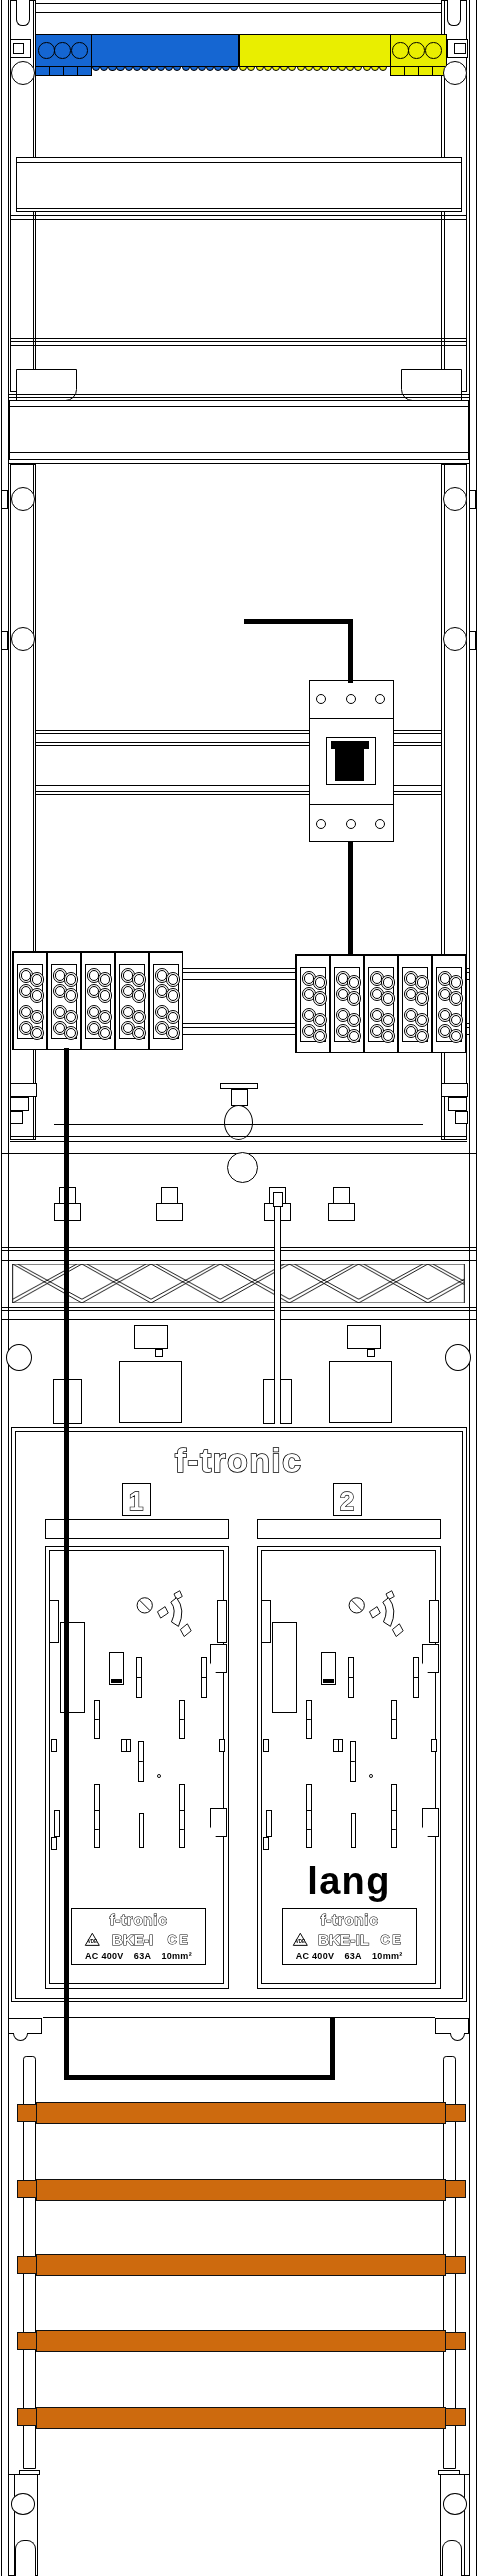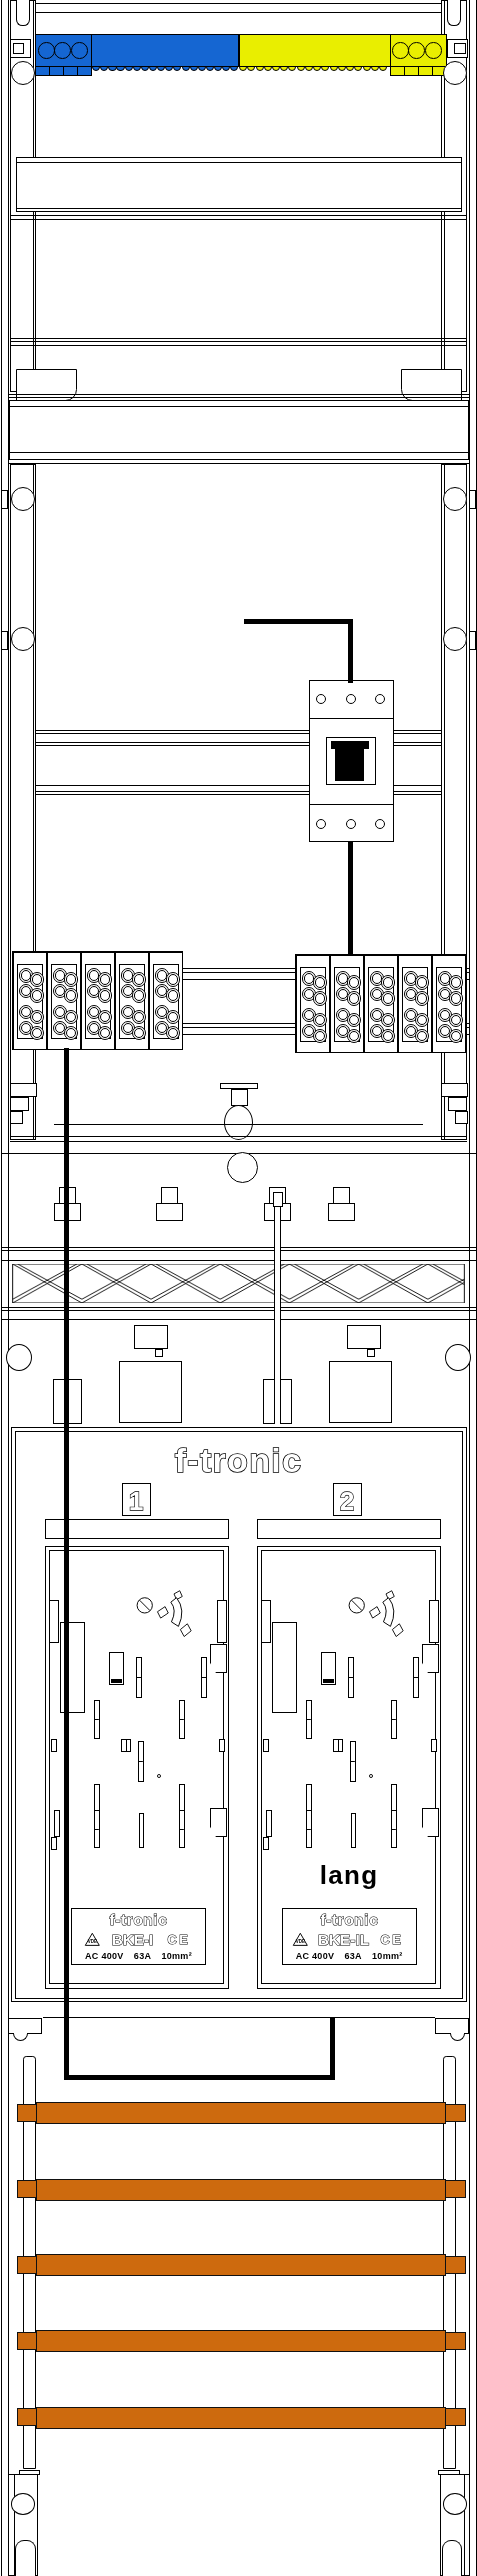--- a/index.html
+++ b/index.html
@@ -10,21 +10,21 @@
   .vl{position:absolute;background:#000;width:0.6px}
   .b1{border:0.6px solid #000;background:#fff}
   .b15{border:1px solid #000;background:#fff}
   .b2{border:1.3px solid #000;background:#fff}
   .circ{border-radius:50%}
   .wire{position:absolute;background:#000}
   .thinwire{position:absolute;background:#fff;border-left:1px solid #000;border-right:1px solid #000}
   .plate{display:flex;flex-direction:column;justify-content:space-evenly;align-items:center;border:1.3px solid #000;background:#fff}
   .prow{display:flex;align-items:center;gap:5.1px}
   .prat{display:flex;gap:10.2px;font-weight:bold;font-size:9px;letter-spacing:0.3px}
-  .lang{position:absolute;left:0;width:100%;text-align:center;font-weight:bold;font-size:26px;letter-spacing:1.3px;line-height:1}
+  .lang{position:absolute;left:0;width:100%;text-align:center;font-weight:bold;font-size:38px;letter-spacing:1.3px;line-height:1}
   svg text{font-family:"Liberation Sans",sans-serif}
 </style>
 </head>
 <body>
 
 <div class="canvas">
 
   <div class="vl" style="left:1.3px;top:0;height:2576px"></div>
   <div class="vl" style="left:7.6px;top:0;height:2576px"></div>
   <div class="vl" style="left:469px;top:0;height:2576px"></div>

